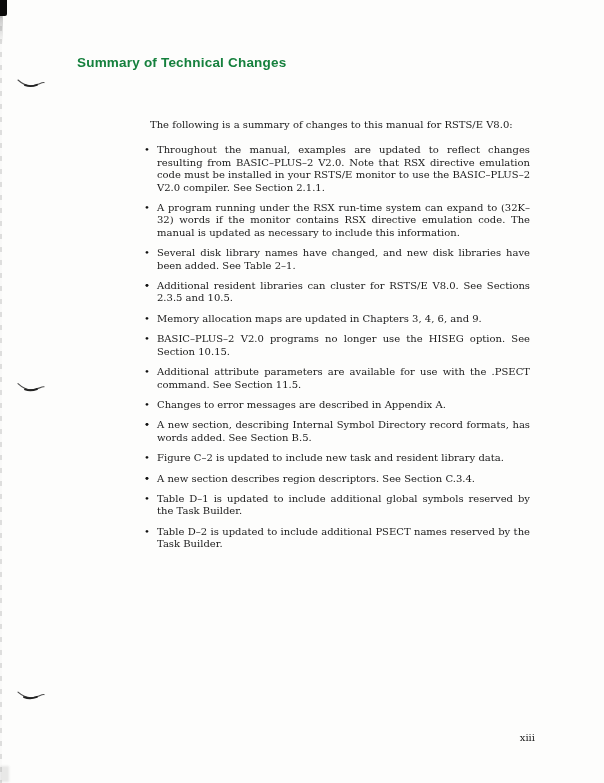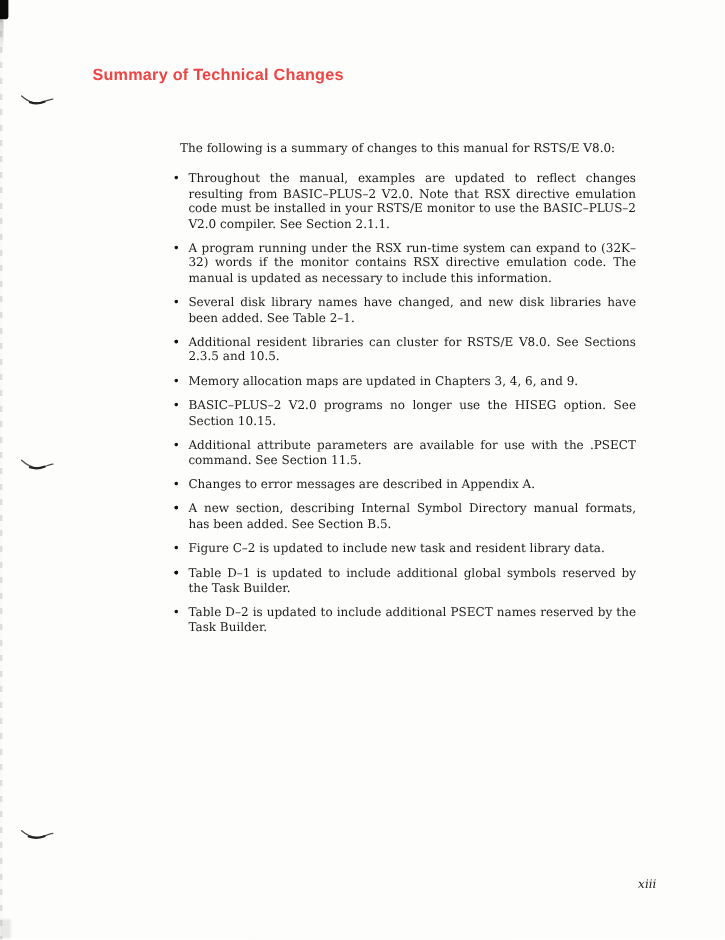--- a/index.html
+++ b/index.html
@@ -58,21 +58,21 @@
   .pen-mark.m3 { left: 17px; top: 689px; }
   
   .title {
     position: absolute;
     left: 77px; top: 55px;
     margin: 0;
     font-family: "Liberation Sans", sans-serif;
     font-size: 13.5px;
     font-weight: 700;
     letter-spacing: 0.2px;
-    color: #ef4444;
+    color: #15803d;
     white-space: nowrap;
   }
   .body-col {
     position: absolute;
     left: 150px; top: 81px;
     width: 380px;
     font-family: "DejaVu Serif", "Liberation Serif", serif;
     font-size: 10px;
     line-height: 12.4px;
     color: #1a1a1a;
@@ -95,23 +95,22 @@
   ul.bullets li:last-child { margin-bottom: 0; }
   .marker {
     position: absolute;
     left: -6px;
     top: 0;
     font-size: 10px;
     color: #111;
   }
   .pageno {
     position: absolute;
-    right: 57px; top: 732px;
+    right: 69px; top: 732px;
     font-family: "DejaVu Serif", "Liberation Serif", serif;
-    font-style: italic;
     font-size: 10px;
     color: #222;
     text-align: right;
   }
 </style>
 </head>
 <body>
 
 <div class="page">
 
@@ -142,24 +141,24 @@
       <li><span class="marker">•</span><span>Throughout the manual, examples are updated to reflect changes resulting from BASIC–PLUS–2 V2.0. Note that RSX directive emulation code must be installed in your RSTS/E monitor to use the BASIC–PLUS–2 V2.0 compiler. See Section 2.1.1.</span></li>
       <li><span class="marker">•</span><span>A program running under the RSX run-time system can expand to (32K–32) words if the monitor contains RSX directive emulation code. The manual is updated as necessary to include this information.</span></li>
       <li><span class="marker">•</span><span>Several disk library names have changed, and new disk libraries have been added. See Table 2–1.</span></li>
       <li><span class="marker">•</span></li>
       <li><span class="marker">•</span><span>Additional resident libraries can cluster for RSTS/E V8.0. See Sections 2.3.5 and 10.5.</span></li>
       <li><span class="marker">•</span><span>Memory allocation maps are updated in Chapters 3, 4, 6, and 9.</span></li>
       <li><span class="marker">•</span><span>BASIC–PLUS–2 V2.0 programs no longer use the HISEG option. See Section 10.15.</span></li>
       <li><span class="marker">•</span><span>Additional attribute parameters are available for use with the .PSECT command. See Section 11.5.</span></li>
       <li><span class="marker">•</span><span>Changes to error messages are described in Appendix A.</span></li>
       <li><span class="marker">•</span></li>
-      <li><span class="marker">•</span><span>A new section, describing Internal Symbol Directory manual formats, has been added. See Section B.5.</span></li>
+      <li><span class="marker">•</span><span>A new section, describing Internal Symbol Directory record formats, has words added. See Section B.5.</span></li>
       <li><span class="marker">•</span><span>Figure C–2 is updated to include new task and resident library data.</span></li>
       <li><span class="marker">•</span></li>
-      <li><span class="marker">•</span></li>
+      <li><span class="marker">•</span><span>A new section describes region descriptors. See Section C.3.4.</span></li>
       <li><span class="marker">•</span><span>Table D–1 is updated to include additional global symbols reserved by the Task Builder.</span></li>
       <li><span class="marker">•</span><span>Table D–2 is updated to include additional PSECT names reserved by the Task Builder.</span></li>
     </ul>
   </div>
 
   <div class="pageno">xiii</div>
 
 </div>
 
 </body></html>

